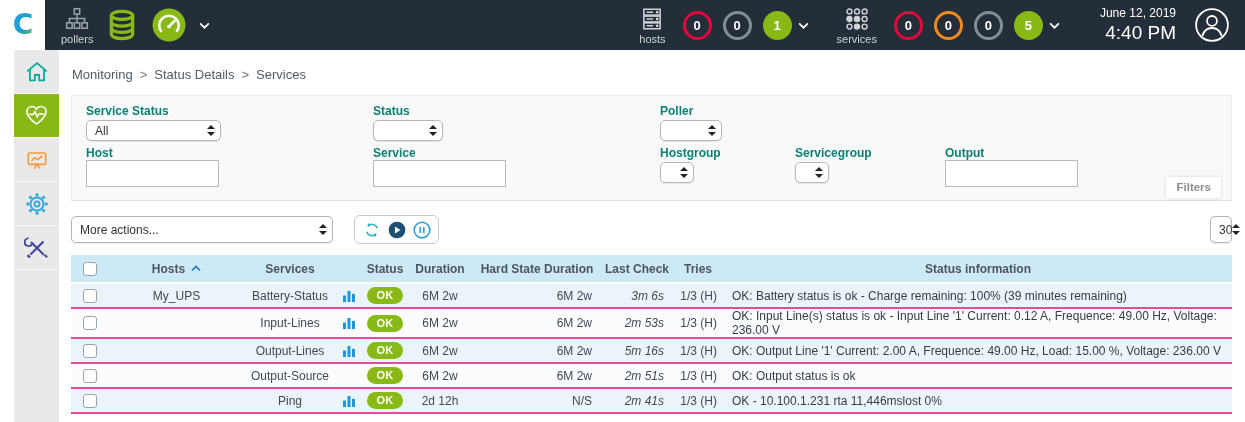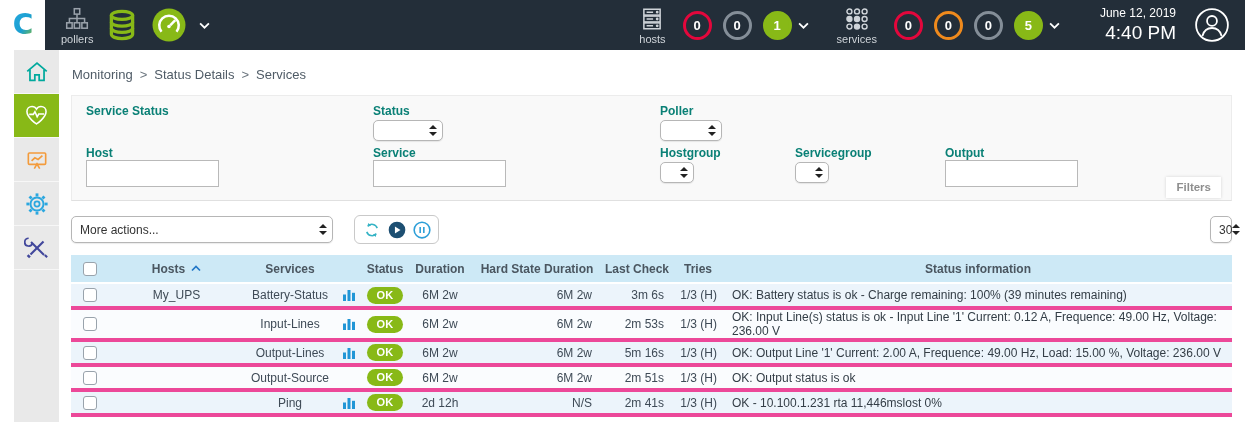--- a/index.html
+++ b/index.html
@@ -56,26 +56,26 @@
   .btn-group { display:flex; align-items:center; border:1px solid #c9c9c9; border-radius:6px; background:#fff; height:29px; padding:0 4px; margin-left:9px; }
   .tool-btn { display:flex; align-items:center; justify-content:center; width:25px; height:25px; cursor:pointer; }
   .page-size { margin-left:auto; width:22px; height:27px; }
 
   
   .table-wrap { margin:0 13px 0 12px; }
   table { width:100%; border-collapse:collapse; table-layout:fixed; font-size:12px; border-bottom:1px solid #c9d2da; }
   thead th { background:#cde9f6; color:#4a5660; font-weight:bold; height:28px; border-bottom:2px solid #fff; text-align:center; }
   tbody tr.odd  td { background:#ecf4fb; }
   tbody tr.even td { background:#fafcfe; }
-  tbody td { height:25px; border-bottom:4px solid #ec4899; color:#3e4a56; vertical-align:middle; text-align:center; }
+  tbody td { height:25px; border-bottom:2px solid #ec4899; color:#3e4a56; vertical-align:middle; text-align:center; }
   th.c-info { text-align:center; }
   td.c-info { text-align:left; padding-left:8px; color:#333d46; }
   td.c-hsd, th.c-hsd { text-align:right; padding-right:10px; }
   th.c-hsd { text-align:center; padding-right:0; }
-  td.c-last { text-align:right; padding-right:8px; }
+  td.c-last { text-align:right; padding-right:8px;font-style:italic; }
   td.c-tries { text-align:right; padding-right:7px; }
   th.c-hosts-col .th-inner { display:inline-flex; align-items:center; gap:6px; }
   input[type="checkbox"] { appearance:none; -webkit-appearance:none; width:14px; height:14px; border:1px solid #99a3ac; border-radius:3px; background:#fff; cursor:pointer; vertical-align:middle; }
   .badge { display:inline-block; background:#88b917; color:#fff; font-weight:bold; font-size:11px; border-radius:10px; padding:3px 9px 3px; line-height:1; letter-spacing:0.3px; }
   .graph-ic { display:inline-flex; vertical-align:middle; cursor:pointer; }
 </style>
 </head>
 <body>
 
 <div class="app">
@@ -243,20 +243,24 @@
     </div>
 
     <div class="main">
 
       <div class="breadcrumb">
         <span>Monitoring</span><span class="sep">&gt;</span><span>Status Details</span><span class="sep">&gt;</span><span>Services</span>
       </div>
 
       <div class="filter-panel">
         <span class="f-label" style="left:14px; top:8px;">Service Status</span>
+        <div class="f-field sel" style="left:14px; top:24px; width:135px;">
+          <span>All</span>
+            <span class="arrows"></span>
+        </div>
         <span class="f-label" style="left:14px; top:50px;">Host</span>
         <input class="f-field txt-input" style="left: 14px; top: 64px; width: 133px;" value="">
 
         <span class="f-label" style="left:301px; top:8px;">Status</span>
         <div class="f-field sel" style="left:301px; top:24px; width:70px;">
           <span></span>
             <span class="arrows"></span>
         </div>
         <span class="f-label" style="left:301px; top:50px;">Service</span>
         <input class="f-field txt-input" style="left: 301px; top: 64px; width: 133px;" value="">

